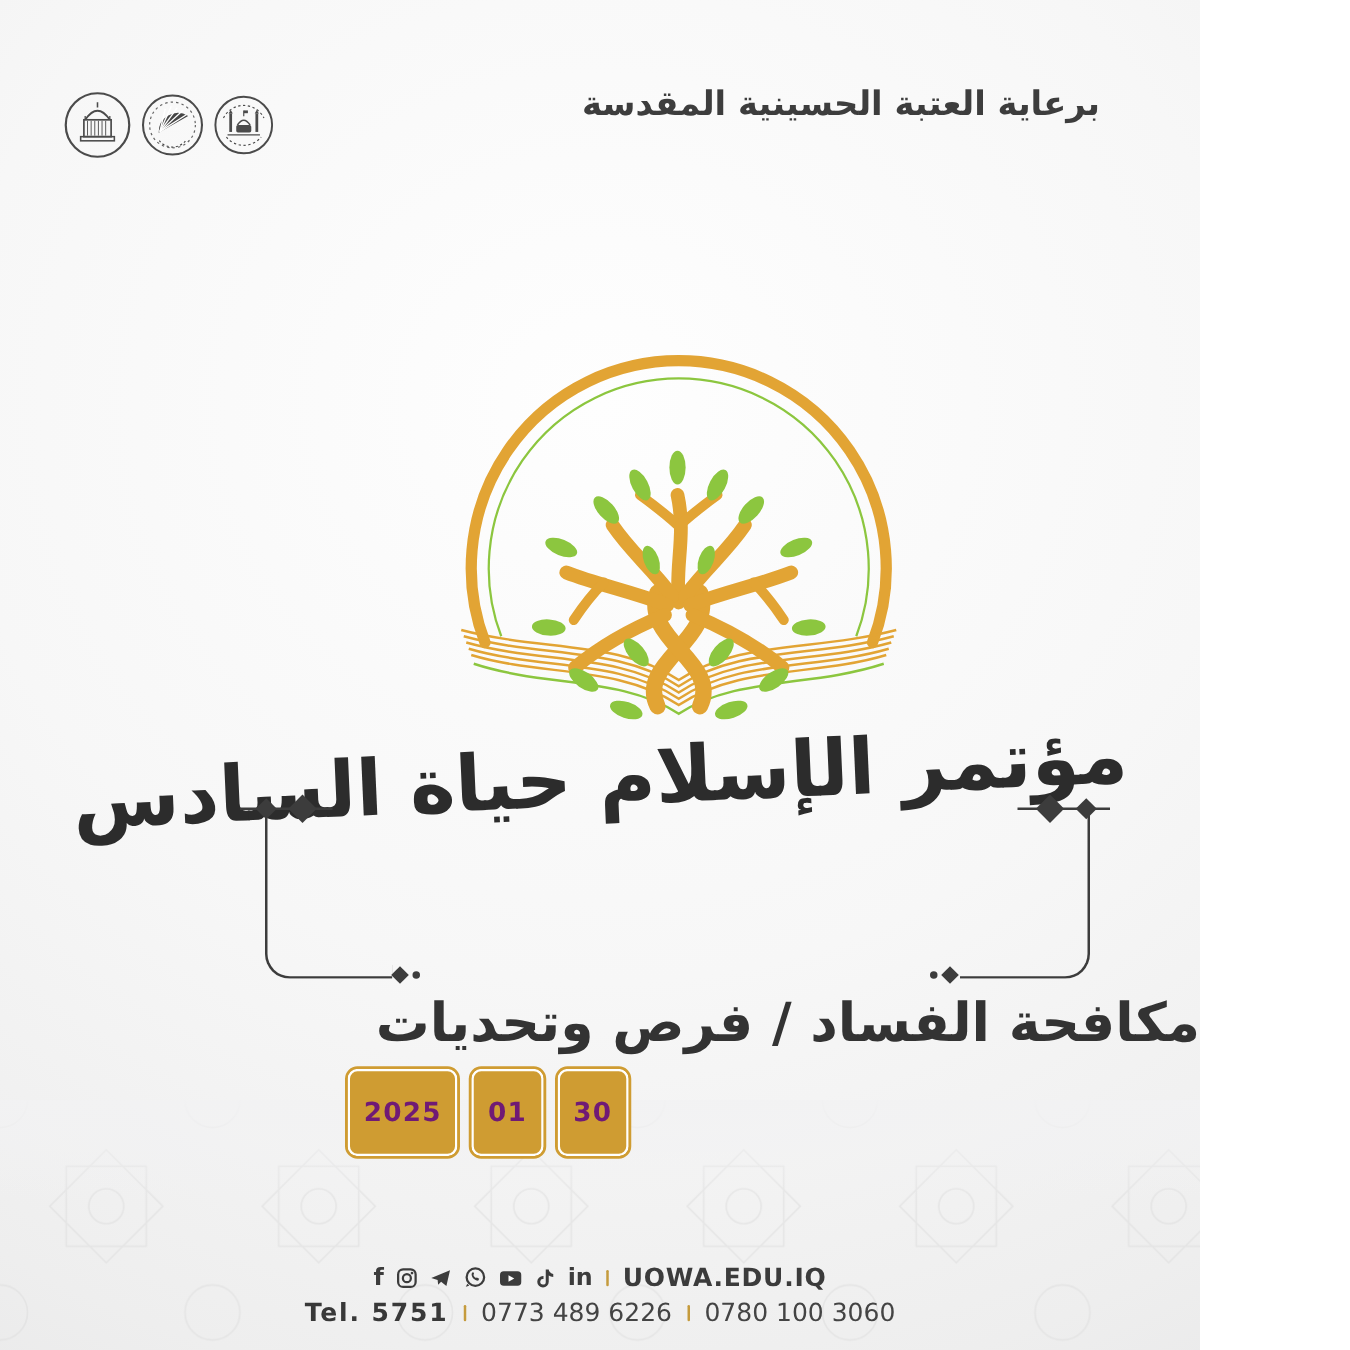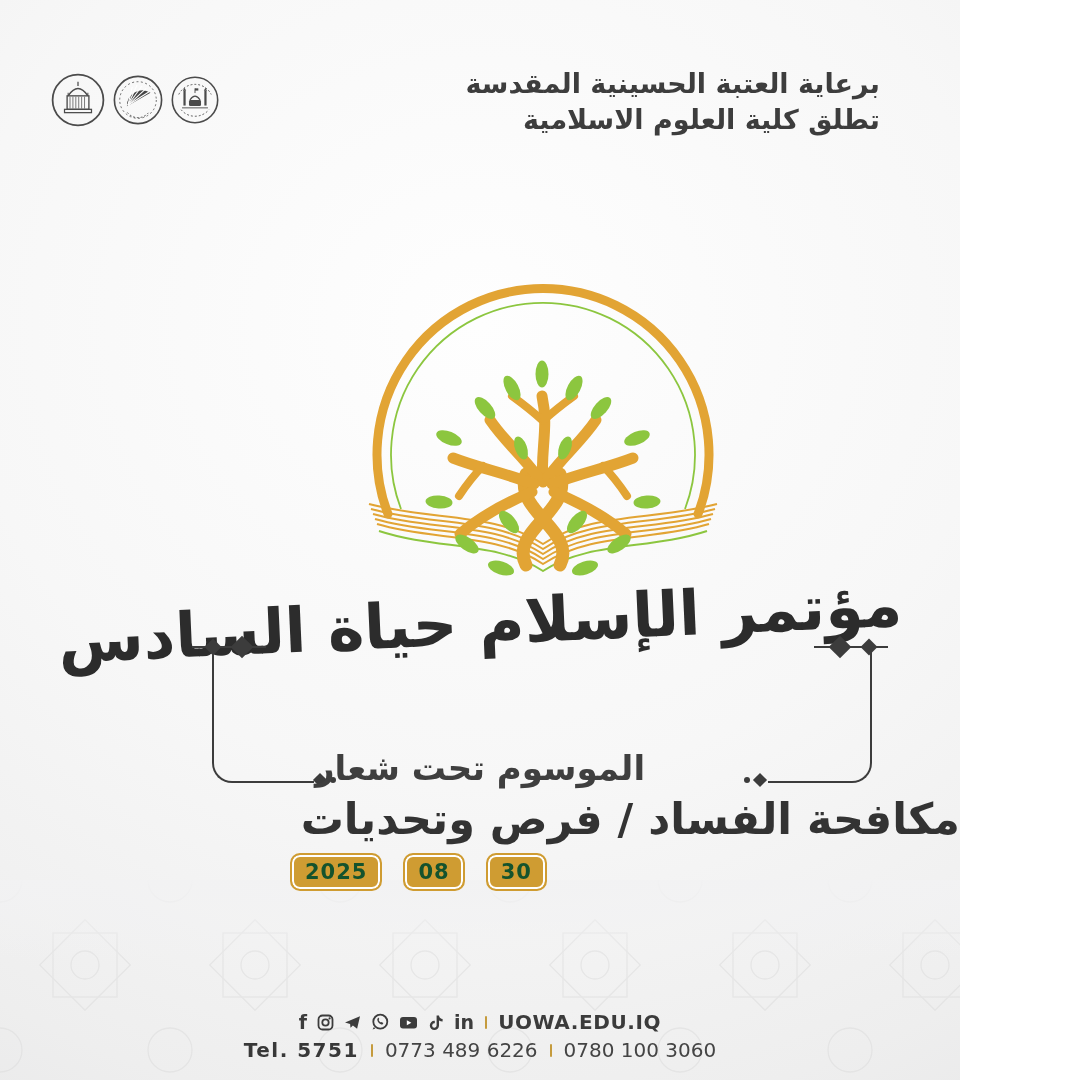--- a/index.html
+++ b/index.html
@@ -30,22 +30,22 @@
   .frameR{position:absolute;left:768px;top:647px;width:102px;height:134px;
     border-right:2px solid #3c3c3c;border-bottom:2px solid #3c3c3c;border-bottom-right-radius:20px;}
   
   .tagline{position:absolute;left:0;right:0;top:748px;text-align:center;direction:rtl;
     font-size:34px;font-weight:600;color:#3f3f3f;}
   .slogan{position:absolute;left:0;right:0;top:794px;text-align:right;direction:rtl;
     font-size:43px;font-weight:bold;color:#333333;}
   
   .dates{position:absolute;left:276px;top:853px;display:flex;gap:7px;direction:ltr;}
   .badge{background:#cf9c32;border:2px solid #cf9c32;box-shadow:inset 0 0 0 2px #ffffff;
-    border-radius:10px;color:#14532d;font-weight:bold;font-size:21px;
-    padding:4px 13px;line-height:26px;letter-spacing:1px;margin-left:14px;}
+    border-radius:10px;color:#701a75;font-weight:bold;font-size:21px;
+    padding:22px 13px;line-height:26px;letter-spacing:1px;}
   
   .foot1{position:absolute;left:0;right:0;top:1010px;display:flex;justify-content:center;align-items:center;gap:11px;}
   .foot2{position:absolute;left:0;right:0;top:1038px;display:flex;justify-content:center;align-items:center;gap:12px;}
   .sep{width:2px;height:13px;background:#c59b3d;border-radius:1px;}
   .site{font-size:20px;font-weight:700;letter-spacing:.6px;color:#3b3b3b;}
   .tel{font-size:20px;font-weight:bold;letter-spacing:1.5px;color:#383838;}
   .phone{font-size:20px;color:#444;text-align:right;}
   .icon-text{font-weight:bold;font-size:19px;color:#3c3c3c;line-height:17px;}
   .soc{display:flex;align-items:center;gap:10px;}
   
@@ -120,21 +120,20 @@
         <rect x="20.5" y="27" width="13" height="6.5" rx="1.5"></rect>
       </g>
       <path d="M21.5,27 Q27,18.6 32.5,27" fill="none" stroke="#4b4b4b" stroke-width="1.3"></path>
       <line x1="27" y1="19.5" x2="27" y2="14.4" stroke="#4b4b4b" stroke-width="1"></line>
       <line x1="13" y1="35.5" x2="41" y2="35.5" stroke="#4b4b4b" stroke-width="1"></line>
     </svg>
   </div>
 
   <div class="patronage">
     <div>برعاية العتبة الحسينية المقدسة</div>
-    <div>تطلق كلية العلوم الاسلامية</div>
   </div>
   <div class="vrule"></div>
   <div class="dia" style="left:1008px;top:212px;width:14px;height:14px;"></div>
   <div class="dia" style="left:1010.5px;top:231px;width:9px;height:9px;"></div>
   <div class="vrule-tail"></div>
 
   <svg class="abs" style="left:363px;top:270px;" width="360" height="312" viewBox="0 0 360 312">
 
     <path d="M335,244 A166,166 0 1 0 25,244" fill="none" stroke="#e2a434" stroke-width="9" stroke-linecap="round"></path>
     <path d="M322,239 A152,152 0 1 0 38,239" fill="none" stroke="#8cc63f" stroke-width="1.8"></path>
@@ -194,26 +193,25 @@
   <div class="dia" style="left:315px;top:775px;width:10px;height:10px;"></div>
   <div class="dot" style="left:330px;top:777px;width:6px;height:6px;"></div>
 
   <div class="frame-line" style="left:814px;top:646px;width:74px;height:2px;"></div>
   <div class="dia" style="left:832px;top:639px;width:16px;height:16px;"></div>
   <div class="dia" style="left:863px;top:641px;width:12px;height:12px;"></div>
   <div class="frameR"></div>
   <div class="dia" style="left:755px;top:775px;width:10px;height:10px;"></div>
   <div class="dot" style="left:744px;top:777px;width:6px;height:6px;"></div>
 
-  <div class="tagline">الموسوم تحت شعار</div>
   <div class="slogan">مكافحة الفساد / فرص وتحديات</div>
 
   <div class="dates">
     <span class="badge">2025</span>
-    <span class="badge">08</span>
+    <span class="badge">01</span>
     <span class="badge">30</span>
   </div>
 
   <div class="foot1">
     <div class="soc">
       <span class="icon-text">f</span>
       <svg width="17" height="17" viewBox="0 0 17 17">
         <rect x="1.5" y="1.5" width="14" height="14" rx="4" fill="none" stroke="#3c3c3c" stroke-width="1.8"></rect>
         <circle cx="8.5" cy="8.5" r="3.2" fill="none" stroke="#3c3c3c" stroke-width="1.8"></circle>
         <circle cx="12.6" cy="4.4" r="1.1" fill="#3c3c3c"></circle>

